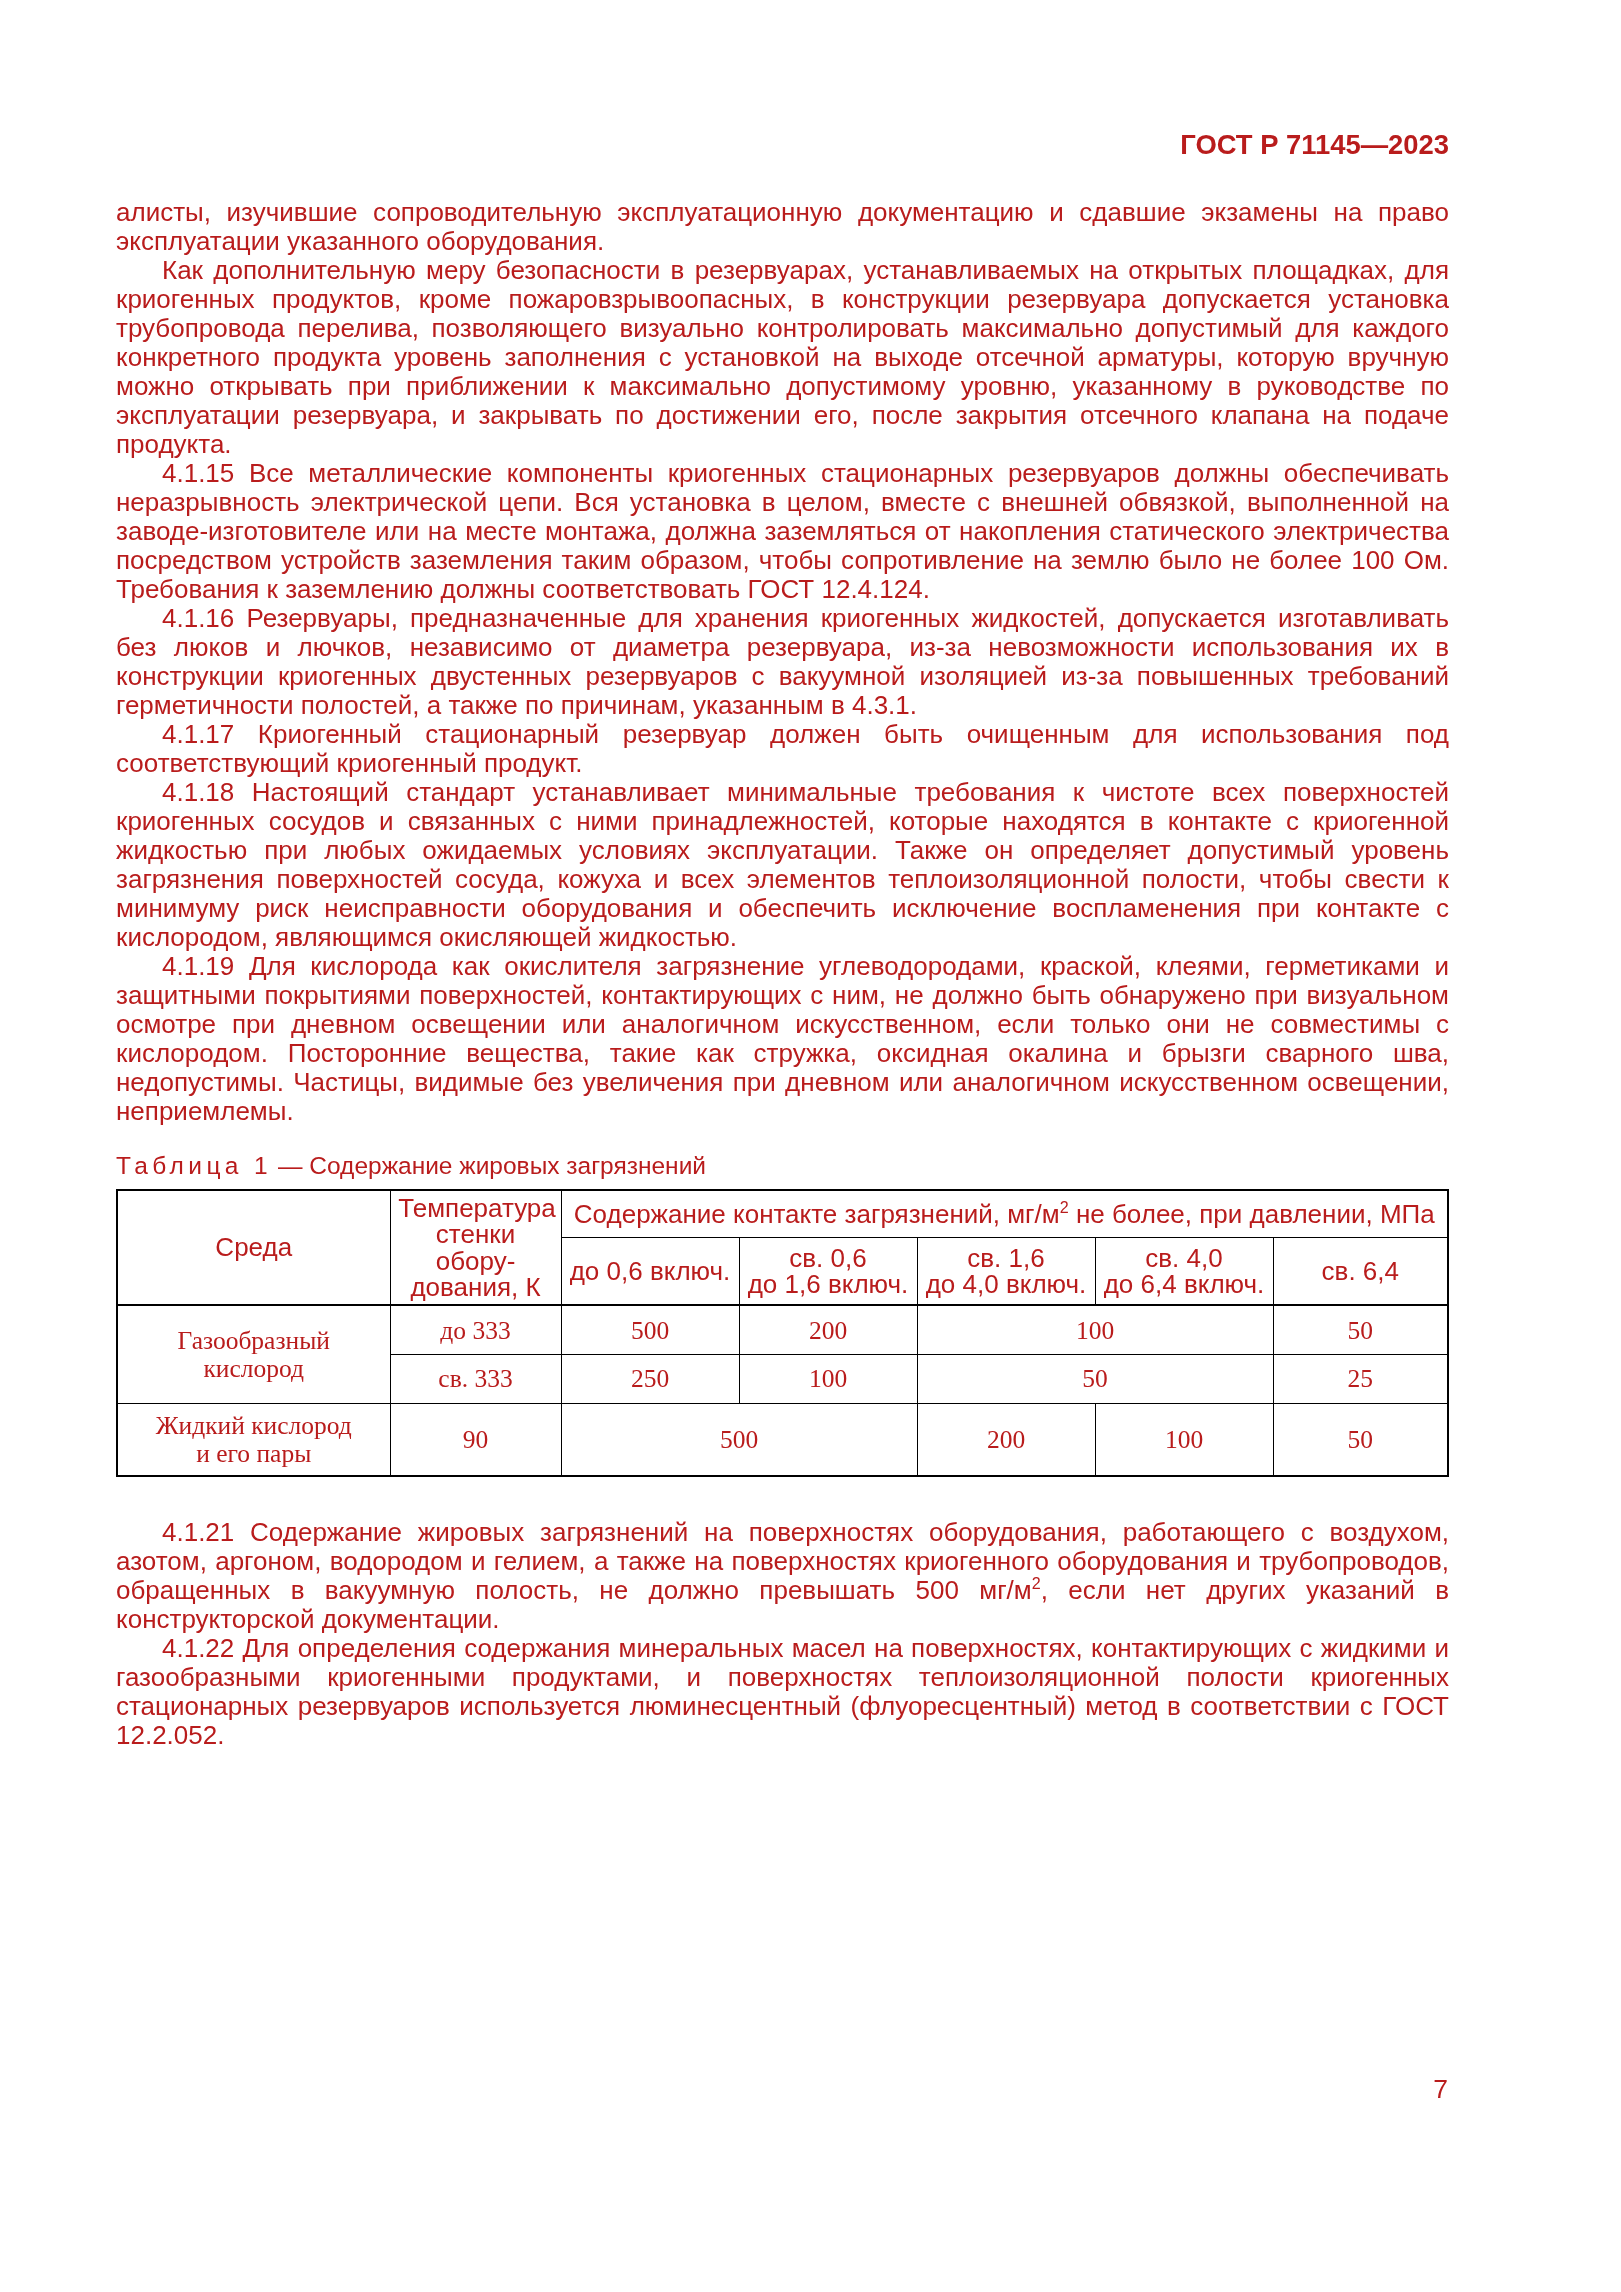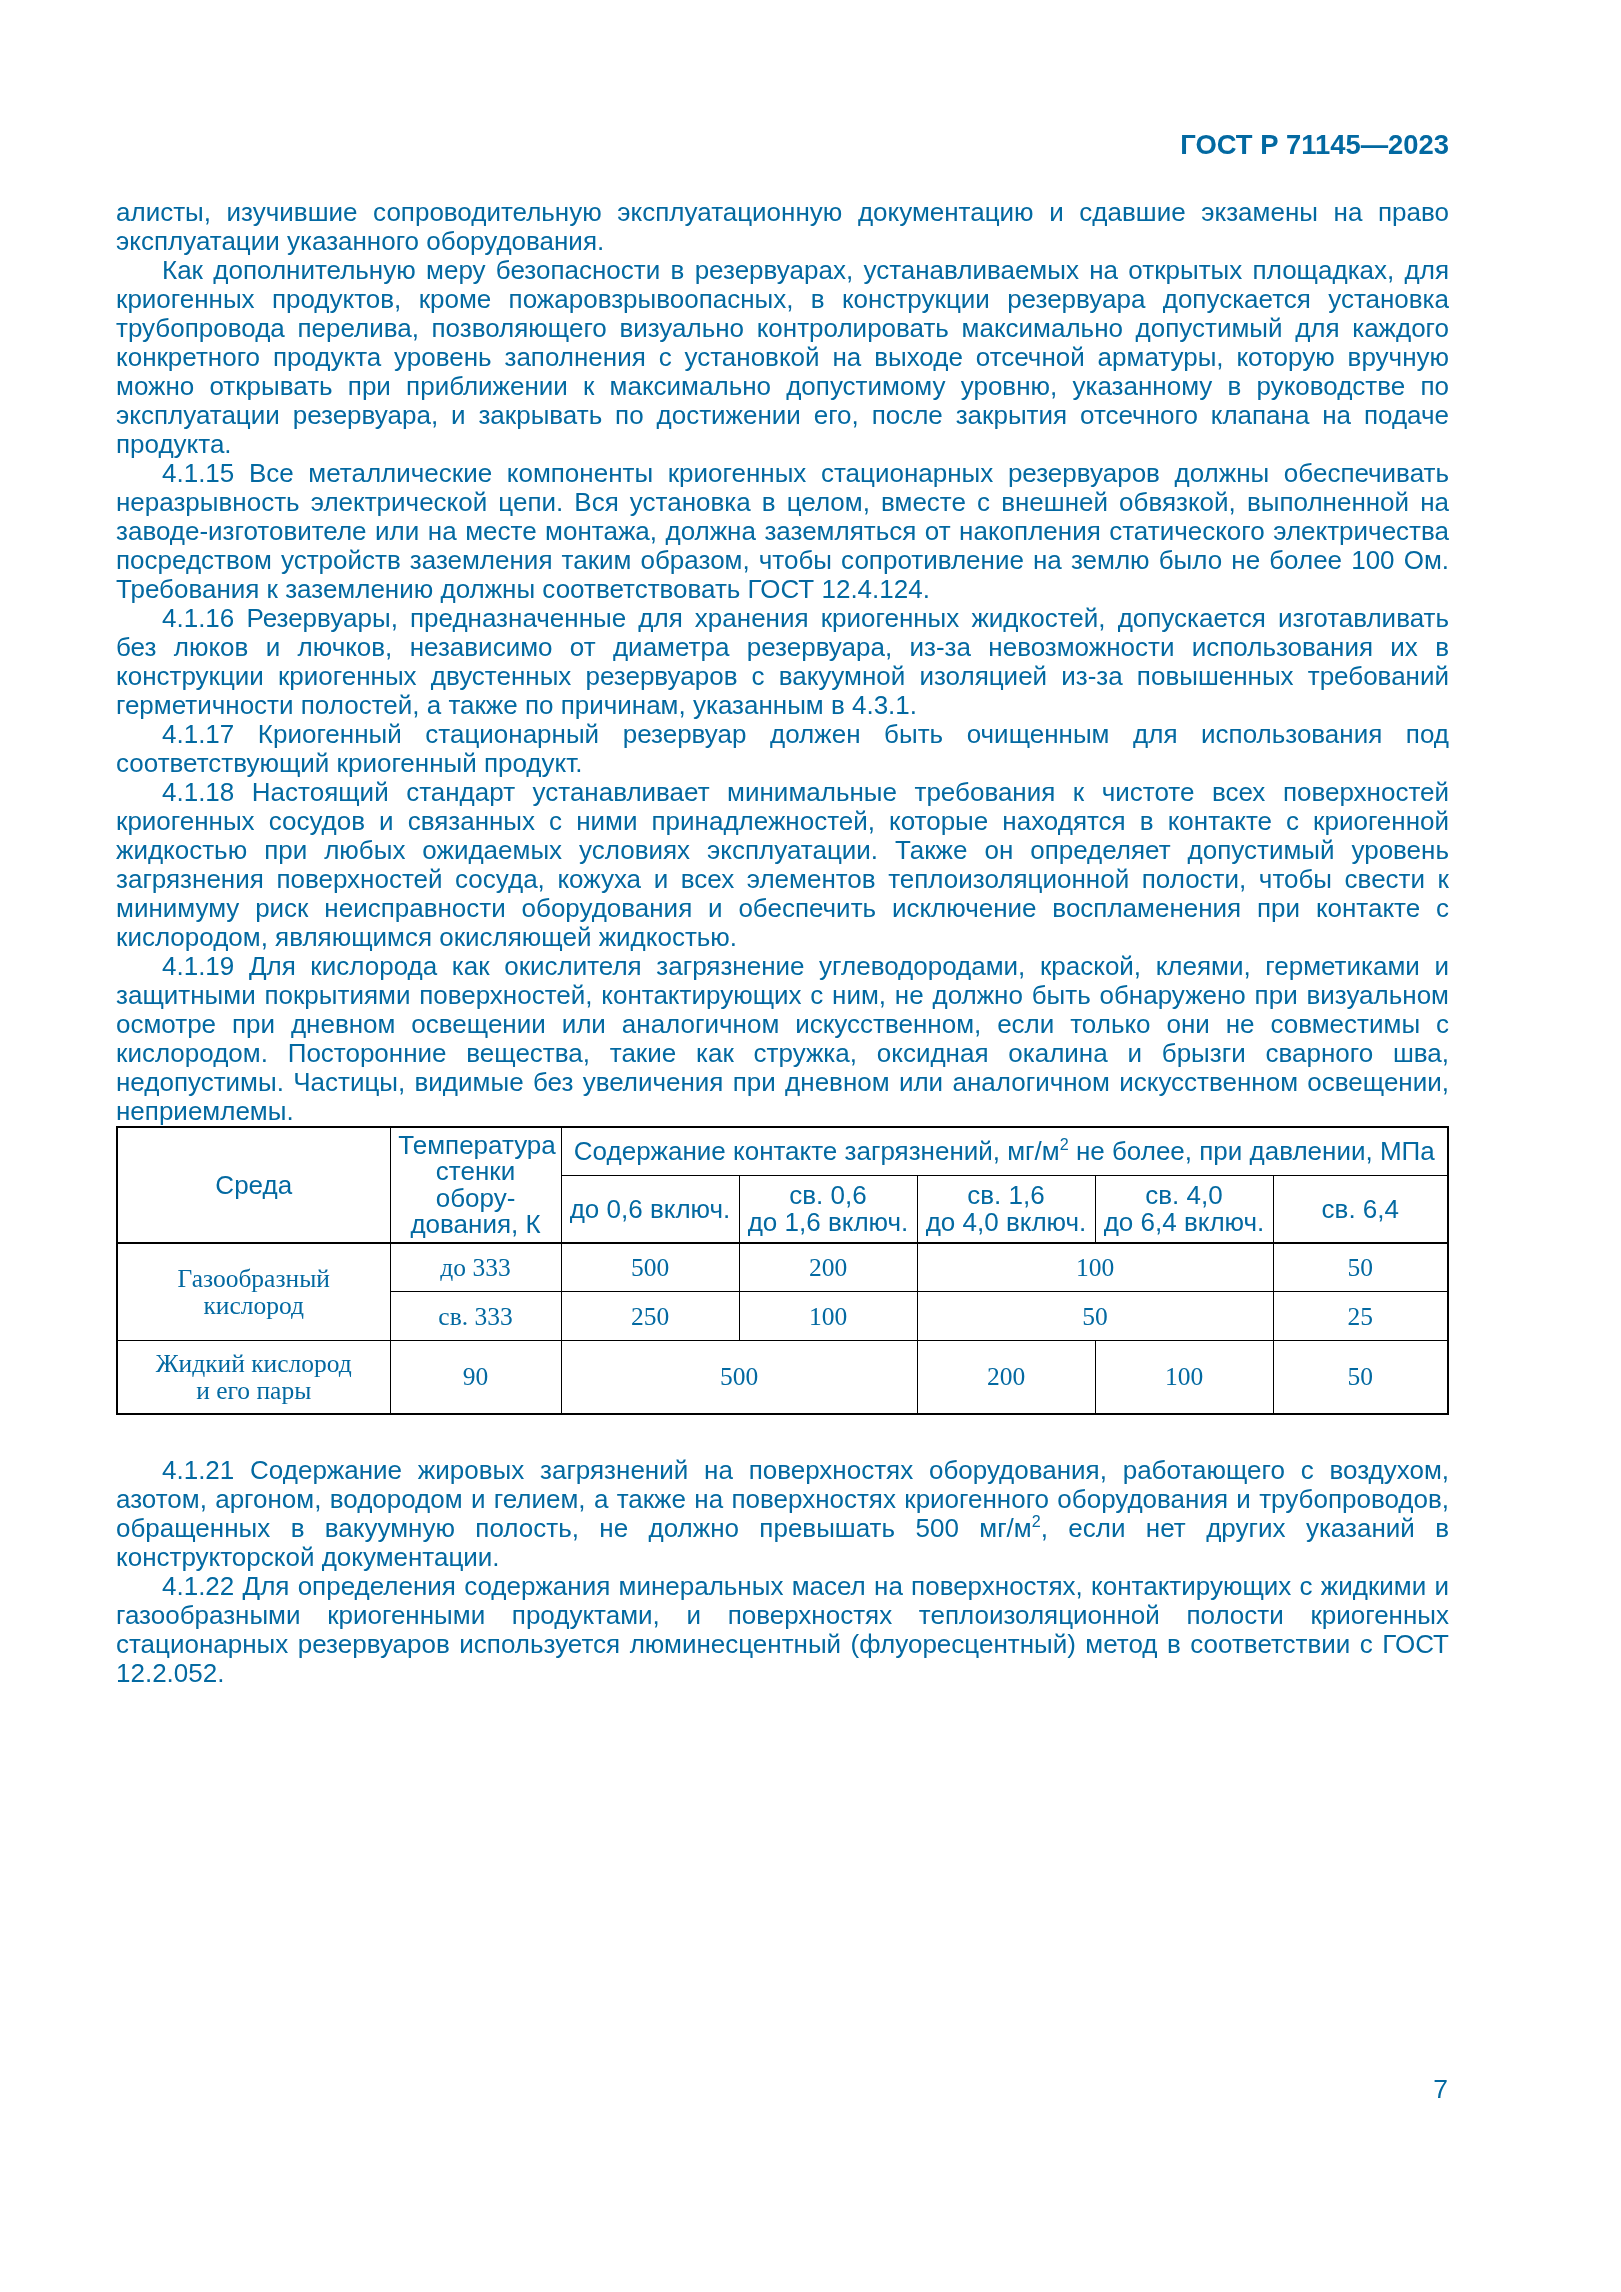--- a/index.html
+++ b/index.html
@@ -4,21 +4,21 @@
 <style>
   * { box-sizing: border-box; }
   html, body { margin: 0; padding: 0; background: #ffffff; }
 
   .page {
     position: relative;
     width: 1621px;
     height: 2293px;
     background: #ffffff;
     font-family: "Liberation Sans", sans-serif;
-    color: #0369a1;
+    color: #b91c1c;
     overflow: hidden;
   }
 
   .content {
     position: absolute;
     left: 116px;
     top: 129px;
     width: 1333px;
   }
 
@@ -104,20 +104,23 @@
     <div class="body-text">
       <p>алисты, изучившие сопроводительную эксплуатационную документацию и сдавшие экзамены на право эксплуатации указанного оборудования.</p>
       <p class="ind">Как дополнительную меру безопасности в резервуарах, устанавливаемых на открытых площадках, для криогенных продуктов, кроме пожаровзрывоопасных, в конструкции резервуара допускается установка трубопровода перелива, позволяющего визуально контролировать максимально допустимый для каждого конкретного продукта уровень заполнения с установкой на выходе отсечной арматуры, которую вручную можно открывать при приближении к максимально допустимому уровню, указанному в руководстве по эксплуатации резервуара, и закрывать по достижении его, после закрытия отсечного клапана на подаче продукта.</p>
       <p class="ind">4.1.15 Все металлические компоненты криогенных стационарных резервуаров должны обеспечивать неразрывность электрической цепи. Вся установка в целом, вместе с внешней обвязкой, выполненной на заводе-изготовителе или на месте монтажа, должна заземляться от накопления статического электричества посредством устройств заземления таким образом, чтобы сопротивление на землю было не более 100 Ом. Требования к заземлению должны соответствовать ГОСТ 12.4.124.</p>
       <p class="ind">4.1.16 Резервуары, предназначенные для хранения криогенных жидкостей, допускается изготавливать без люков и лючков, независимо от диаметра резервуара, из-за невозможности использования их в конструкции криогенных двустенных резервуаров с вакуумной изоляцией из-за повышенных требований герметичности полостей, а также по причинам, указанным в 4.3.1.</p>
       <p class="ind">4.1.17 Криогенный стационарный резервуар должен быть очищенным для использования под соответствующий криогенный продукт.</p>
       <p class="ind">4.1.18 Настоящий стандарт устанавливает минимальные требования к чистоте всех поверхностей криогенных сосудов и связанных с ними принадлежностей, которые находятся в контакте с криогенной жидкостью при любых ожидаемых условиях эксплуатации. Также он определяет допустимый уровень загрязнения поверхностей сосуда, кожуха и всех элементов теплоизоляционной полости, чтобы свести к минимуму риск неисправности оборудования и обеспечить исключение воспламенения при контакте с кислородом, являющимся окисляющей жидкостью.</p>
       <p class="ind">4.1.19 Для кислорода как окислителя загрязнение углеводородами, краской, клеями, герметиками и защитными покрытиями поверхностей, контактирующих с ним, не должно быть обнаружено при визуальном осмотре при дневном освещении или аналогичном искусственном, если только они не совместимы с кислородом. Посторонние вещества, такие как стружка, оксидная окалина и брызги сварного шва, недопустимы. Частицы, видимые без увеличения при дневном или аналогичном искусственном освещении, неприемлемы.</p>
     </div>
 
+    <div class="table-caption">
+      <span class="cap-label">Таблица 1</span><span>— Содержание жировых загрязнений</span>
+    </div>
 
     <table class="gost">
       <colgroup>
         <col style="width:273px">
         <col style="width:171px">
         <col style="width:178px">
         <col style="width:178px">
         <col style="width:178px">
         <col style="width:178px">
         <col style="width:175px">

